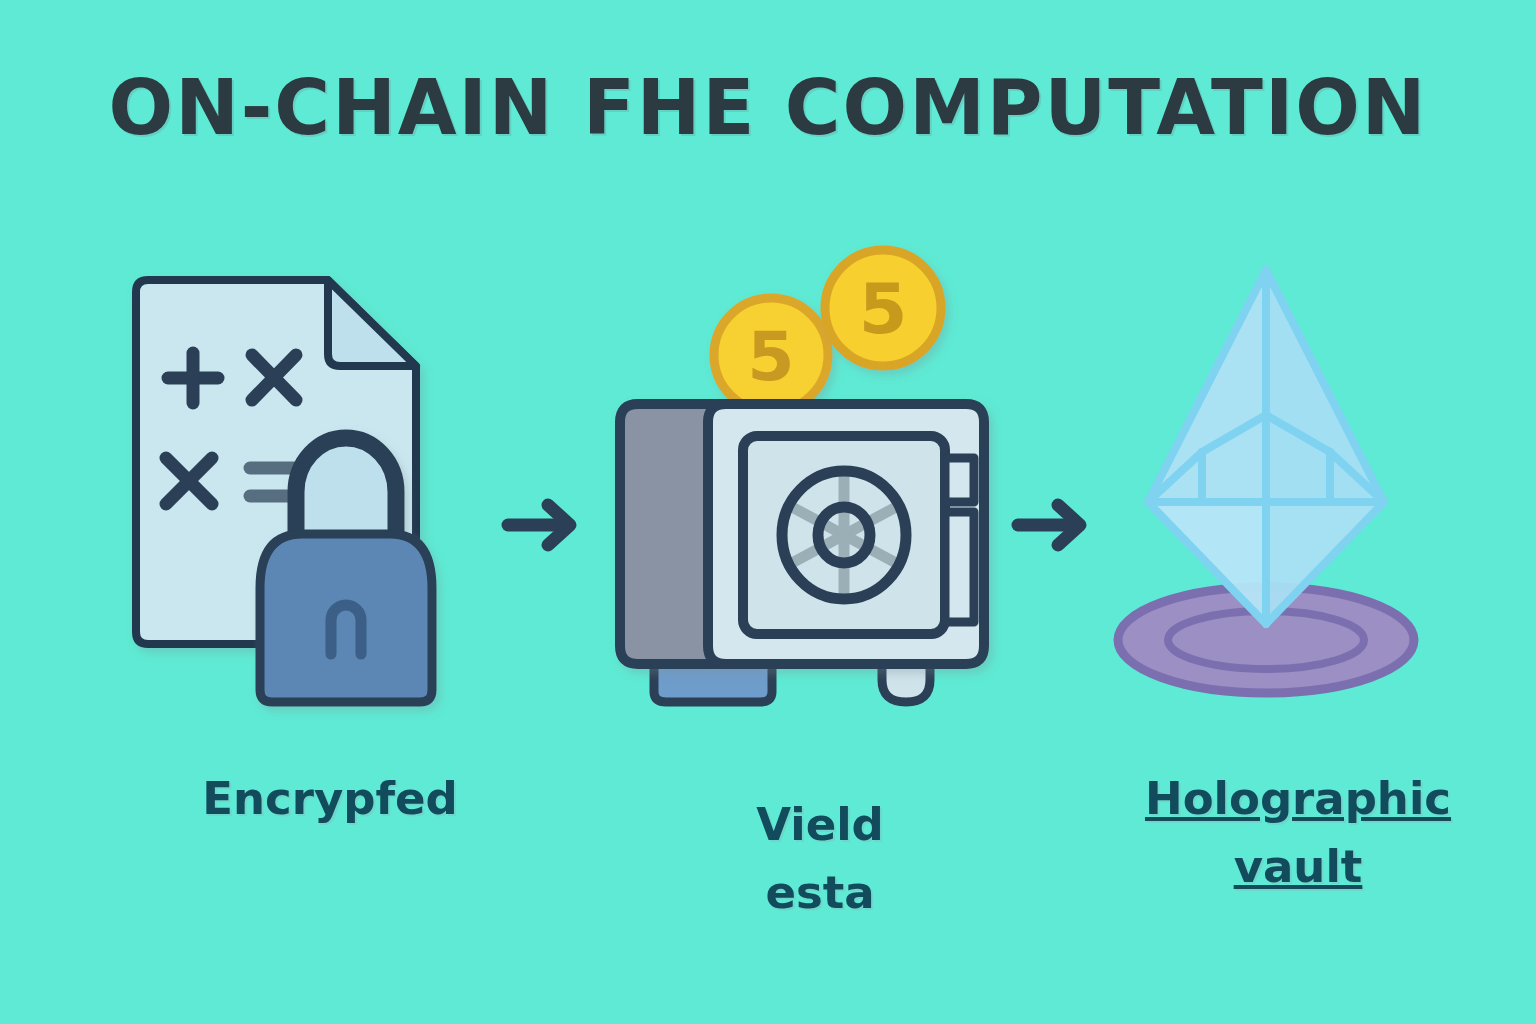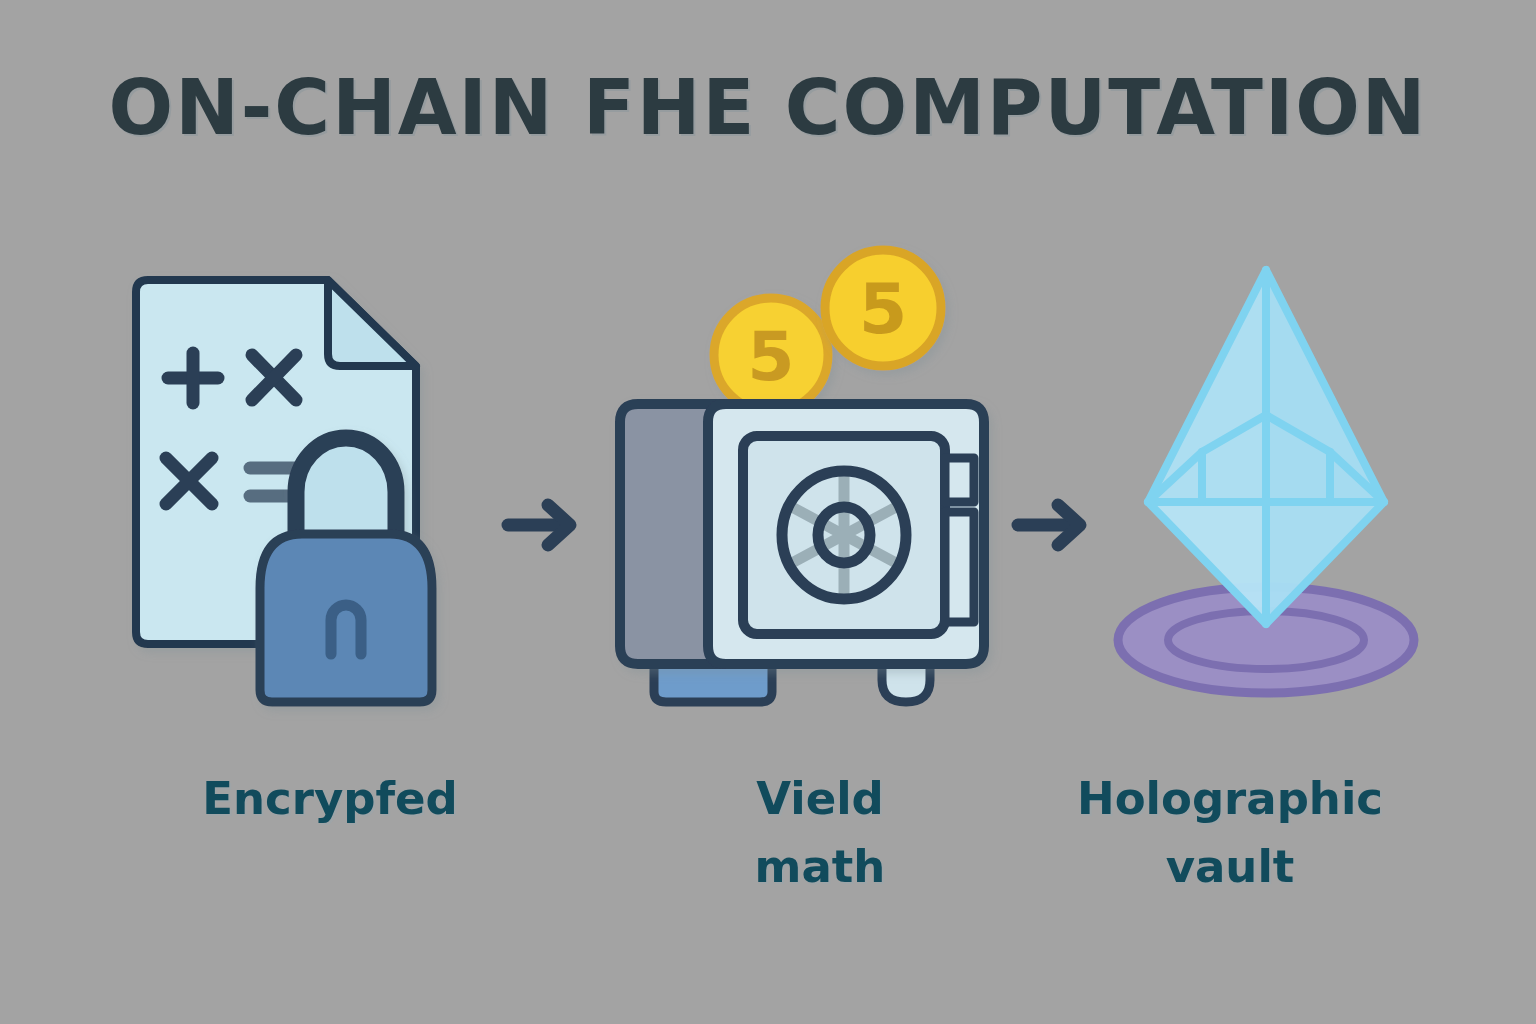--- a/index.html
+++ b/index.html
@@ -12,21 +12,21 @@
     width: 1536px;
     height: 1024px;
     overflow: hidden;
     font-family: "Liberation Sans", sans-serif;
     position: relative;
   }
 
   .canvas {
     position: absolute;
     inset: 0;
-    background: #a3a3a3;
+    background: #5eead4;
   }
 
   
   .title {
     position: absolute;
     top: 70px;
     left: 0;
     width: 1536px;
     text-align: center;
     font-family: "DejaVu Sans", sans-serif;
@@ -80,22 +80,22 @@
     top: 0;
     text-align: center;
     font-family: "DejaVu Sans", sans-serif;
     font-weight: 700;
     font-size: 45px;
     line-height: 68px;
     color: #114B5C;
     text-shadow: 2px 2px 0 rgba(150,170,180,0.30);
   }
   .cap-1 { left: 40px;   width: 580px; }
-  .cap-2 { left: 660px;  width: 320px; }
-  .cap-3 { left: 1000px; width: 460px; }
+  .cap-2 { left: 660px;  width: 320px; margin-top: 26px; }
+  .cap-3 { left: 1068px; width: 460px; text-decoration: underline; }
   .cap-line { display: block; white-space: nowrap; }
 
   svg { display: block; overflow: visible; }
 </style>
 </head>
 <body>
 
 <div class="canvas">
 
   <div class="title">ON-CHAIN FHE COMPUTATION</div>
@@ -285,21 +285,21 @@
   </div>
 
   <div class="captions">
 
     <div class="caption cap-1">
       <span class="cap-line">Encrypfed</span>
     </div>
 
     <div class="caption cap-2">
       <span class="cap-line">Vield</span>
-      <span class="cap-line">math</span>
+      <span class="cap-line">esta</span>
     </div>
 
     <div class="caption cap-3">
       <span class="cap-line">Holographic</span>
       <span class="cap-line">vault</span>
     </div>
 
   </div>
 
 </div>

